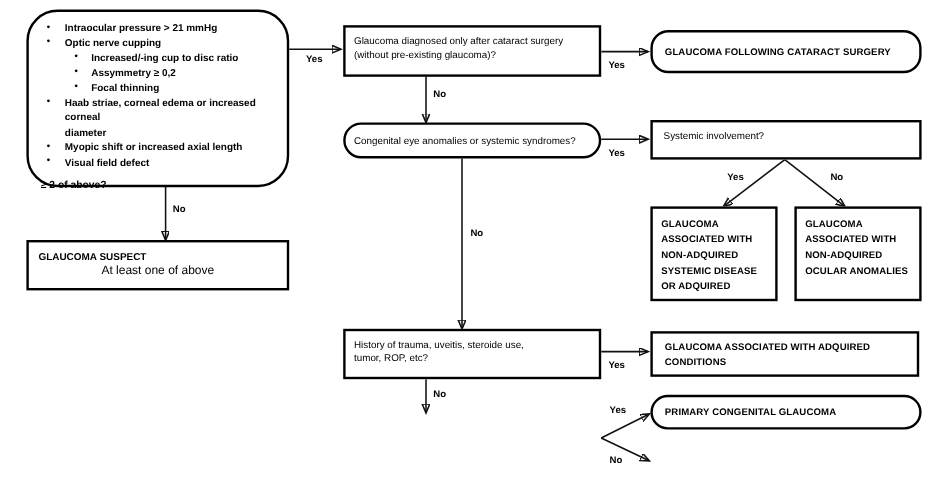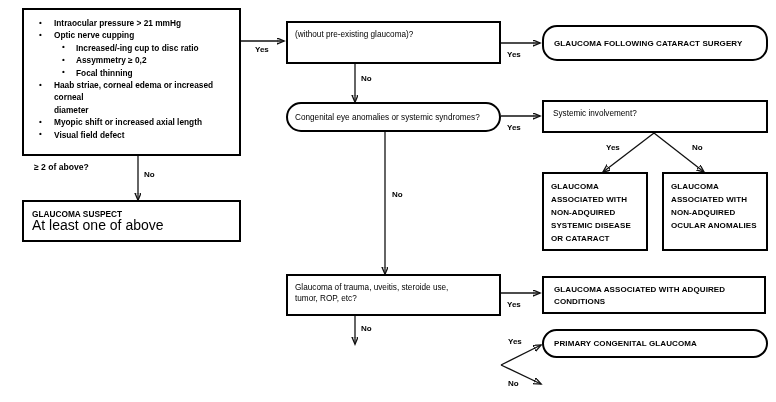--- a/index.html
+++ b/index.html
@@ -69,21 +69,21 @@
     font-size:8.3px;
   }
   .crit .li.sub::before{
     left:30px;
   }
   .crit .li.cont{
     padding-left:22px;
   }
   .crit .li.cont::before{content:"";}
   .crit .summary{
-    margin-top:21px;
+    margin-top:8px;
     padding-left:2px;
     font-size:8.6px;
     font-weight:bold;
   }
 
   .lbl{
     position:absolute;
     font-size:8px;
     font-weight:bold;
     color:#000;
@@ -146,68 +146,69 @@
   <div class="lbl" style="left:361px;top:74px;">No</div>
   <div class="lbl" style="left:507px;top:123px;">Yes</div>
   <div class="lbl" style="left:392px;top:190px;">No</div>
   <div class="lbl" style="left:606px;top:143px;">Yes</div>
   <div class="lbl" style="left:692px;top:143px;">No</div>
   <div class="lbl" style="left:507px;top:300px;">Yes</div>
   <div class="lbl" style="left:361px;top:324px;">No</div>
   <div class="lbl" style="left:508px;top:337px;">Yes</div>
   <div class="lbl" style="left:508px;top:379px;">No</div>
 
-  <div class="box" style="left:22px;top:8px;width:219px;height:148px;padding:0;">
+  <div class="box" style="left:22px;top:8px;width:219px;height:148px;padding:0;border-radius:26px;">
     <div class="crit">
       <div class="li">Intraocular pressure &gt; 21 mmHg</div>
       <div class="li">Optic nerve cupping</div>
       <div class="li sub">Increased/-ing cup to disc ratio</div>
       <div class="li sub">Assymmetry ≥ 0,2</div>
       <div class="li sub">Focal thinning</div>
       <div class="li">Haab striae, corneal edema or increased corneal</div>
       <div class="li cont">diameter</div>
       <div class="li">Myopic shift or increased axial length</div>
       <div class="li">Visual field defect</div>
       <div class="summary">≥ 2 of above?</div>
     </div>
   </div>
 
   <div class="box" style="left:22px;top:200px;width:219px;height:42px;padding:7px 8px;">
     <span class="txtline bold" style="font-weight:bold;font-size:8.3px;">GLAUCOMA SUSPECT</span>
-    <span class="txtline" style="font-size:14px;">At least one of above</span>
+    <span class="txtline" style="font-size:10px;text-align:center;">At least one of above</span>
   </div>
 
   <div class="box" style="left:286px;top:21px;width:215px;height:43px;padding:6px 7px;">
+    <span class="txtline">Glaucoma diagnosed only after cataract surgery</span>
     <span class="txtline">(without pre-existing glaucoma)?</span>
   </div>
 
   <div class="box vcenter" style="left:286px;top:102px;width:215px;height:30px;padding:4px 7px;">
     <span class="txtline">Congenital eye anomalies or systemic syndromes?</span>
   </div>
 
   <div class="box" style="left:286px;top:274px;width:215px;height:42px;padding:6px 7px;">
-    <span class="txtline">Glaucoma of trauma, uveitis, steroide use,</span>
+    <span class="txtline">History of trauma, uveitis, steroide use,</span>
     <span class="txtline">tumor, ROP, etc?</span>
   </div>
 
 
   <div class="box vcenter bold" style="left:542px;top:25px;width:226px;height:36px;padding:4px 10px;">
     <span class="txtline">GLAUCOMA FOLLOWING CATARACT SURGERY</span>
   </div>
 
   <div class="box" style="left:542px;top:100px;width:226px;height:33px;padding:6px 9px;">
     <span class="txtline" style="font-size:8.2px;">Systemic involvement?</span>
   </div>
 
   <div class="box bold" style="left:542px;top:172px;width:106px;height:79px;padding:6px 7px;line-height:13px;">
     <span class="txtline">GLAUCOMA</span>
     <span class="txtline">ASSOCIATED  WITH</span>
     <span class="txtline">NON-ADQUIRED</span>
     <span class="txtline">SYSTEMIC DISEASE</span>
-    <span class="txtline">OR CATARACT</span>
+    <span class="txtline">OR ADQUIRED</span>
   </div>
 
   <div class="box bold" style="left:662px;top:172px;width:106px;height:79px;padding:6px 7px;line-height:13px;">
     <span class="txtline">GLAUCOMA</span>
     <span class="txtline">ASSOCIATED  WITH</span>
     <span class="txtline">NON-ADQUIRED</span>
     <span class="txtline">OCULAR ANOMALIES</span>
   </div>
 
   <div class="box bold" style="left:542px;top:276px;width:224px;height:38px;padding:6px 10px;line-height:12px;">

